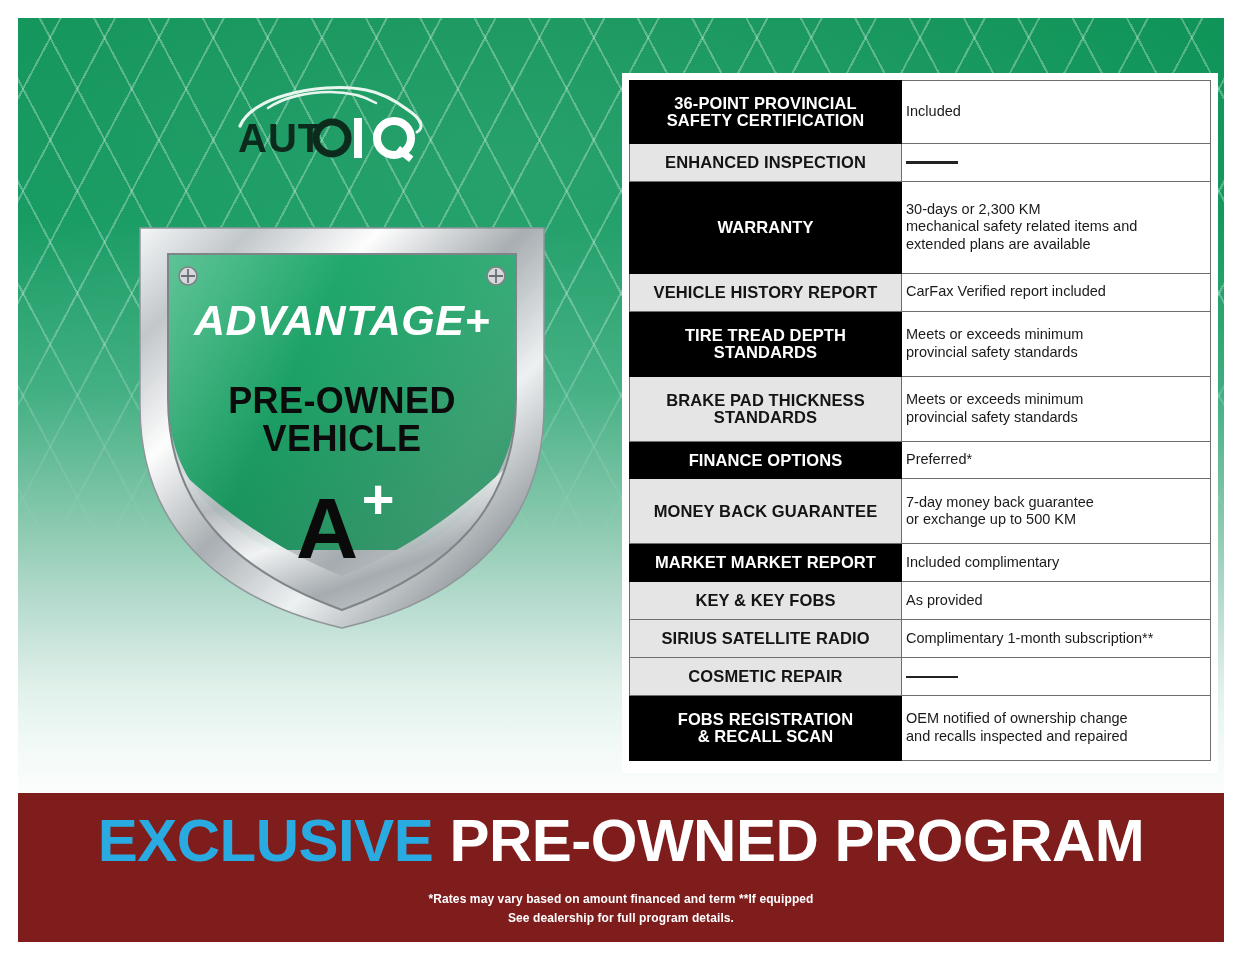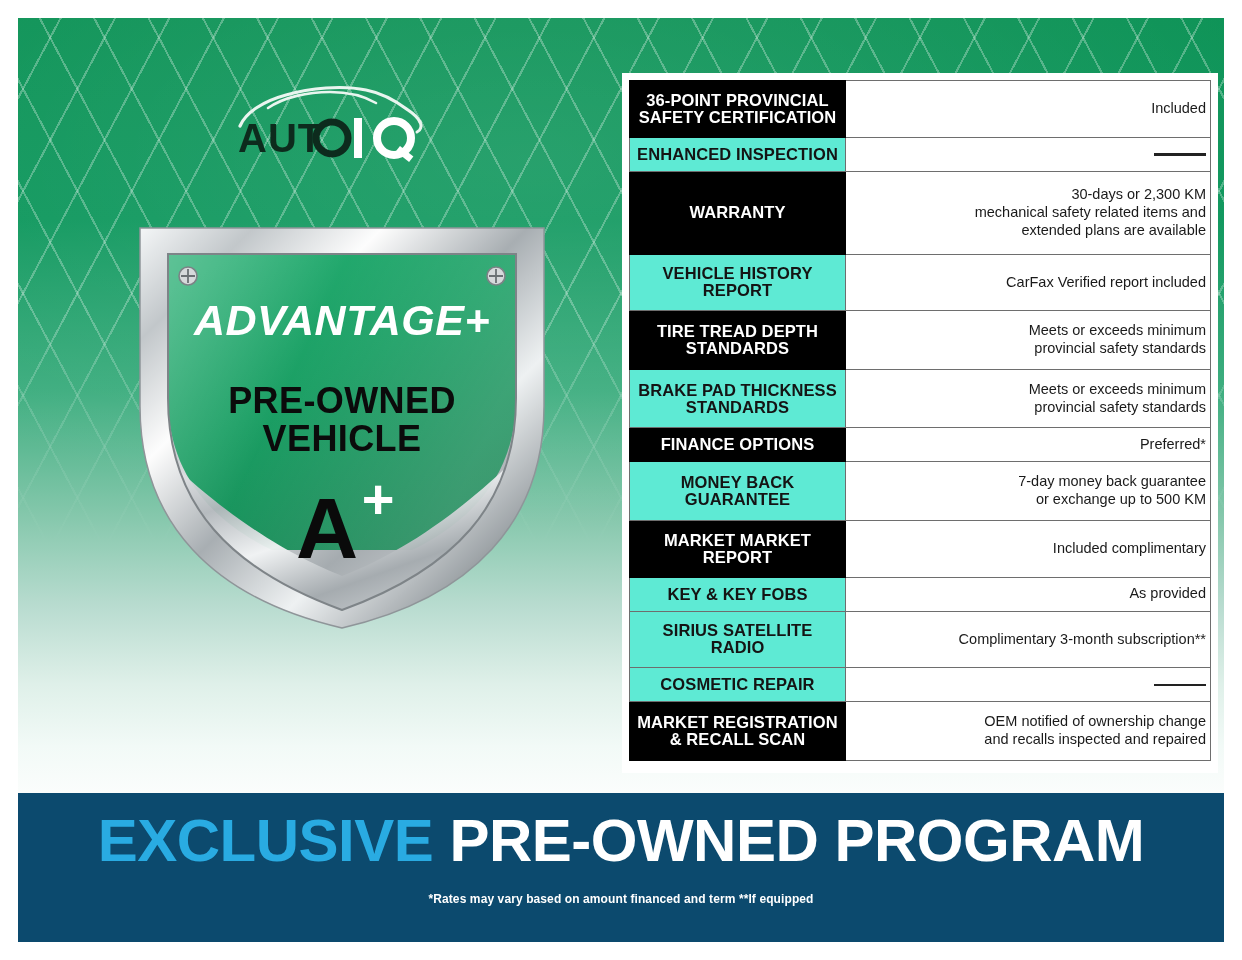--- a/index.html
+++ b/index.html
@@ -88,53 +88,53 @@
     border-collapse:collapse;
     table-layout:fixed;
     height:681px;
   }
   table.features td{
     border:1px solid #6e6e6e;
     vertical-align:middle;
     padding:3px 4px;
   }
   td.label{
-    width:216px;
+    width:272px;
     text-align:center;
     font-weight:bold;
     font-size:16.5px;
     letter-spacing:.1px;
     line-height:1.03;
     border-color:#6e6e6e;
   }
   tr.dark td.label{ background:#000000; color:#ffffff; border-color:#000000; }
-  tr.light td.label{ background:#5eead4; color:#141414; }
+  tr.light td.label{ background:#e5e5e5; color:#141414; }
 
   td.value{
     background:#ffffff;
     color:#1a1a1a;
-    text-align:right;
+    text-align:left;
     font-size:14.5px;
     line-height:1.22;
     padding:6px 10px;
     border-color:#7a7a7a;
   }
   td.value .dash{
     display:inline-block;
     width:52px; height:2.5px;
     background:#222;
     vertical-align:middle;
   }
 
   
   .banner{
     position:absolute;
     left:18px; top:793px;
     width:1206px; height:149px;
-    background:#0c4a6e;
+    background:#7f1d1d;
     overflow:hidden;
   }
   .banner-title{
     position:absolute;
     left:0; right:0; top:18px;
     text-align:center;
     font-size:60px;
     font-weight:bold;
     line-height:1;
     letter-spacing:-0.5px;
@@ -335,46 +335,47 @@
               </td>
               <td class="value">
                 <div>As provided</div>
               </td>
             </tr>
             <tr class="light">
               <td class="label">
                 <div>SIRIUS SATELLITE RADIO</div>
               </td>
               <td class="value">
-                <div>Complimentary 3-month subscription**</div>
+                <div>Complimentary 1-month subscription**</div>
               </td>
             </tr>
             <tr class="light">
               <td class="label">
                 <div>COSMETIC REPAIR</div>
               </td>
               <td class="value"><span class="dash"></span></td>
             </tr>
             <tr class="dark">
               <td class="label">
-                <div>MARKET REGISTRATION</div>
+                <div>FOBS REGISTRATION</div>
                 <div>&amp; RECALL SCAN</div>
               </td>
               <td class="value">
                 <div>OEM notified of ownership change</div>
                 <div>and recalls inspected and repaired</div>
               </td>
             </tr>
           </tbody>
       </table>
     </div>
   </div>
 
   <div class="banner">
     <div class="banner-title">
       <span class="kw">EXCLUSIVE</span><span class="rest"> PRE-OWNED PROGRAM</span>
     </div>
     <div class="fineprint">
       <div>*Rates may vary based on amount financed and term  **If equipped</div>
+      <div>See dealership for full program details.</div>
     </div>
   </div>
 
 </div>
 
 </body></html>

